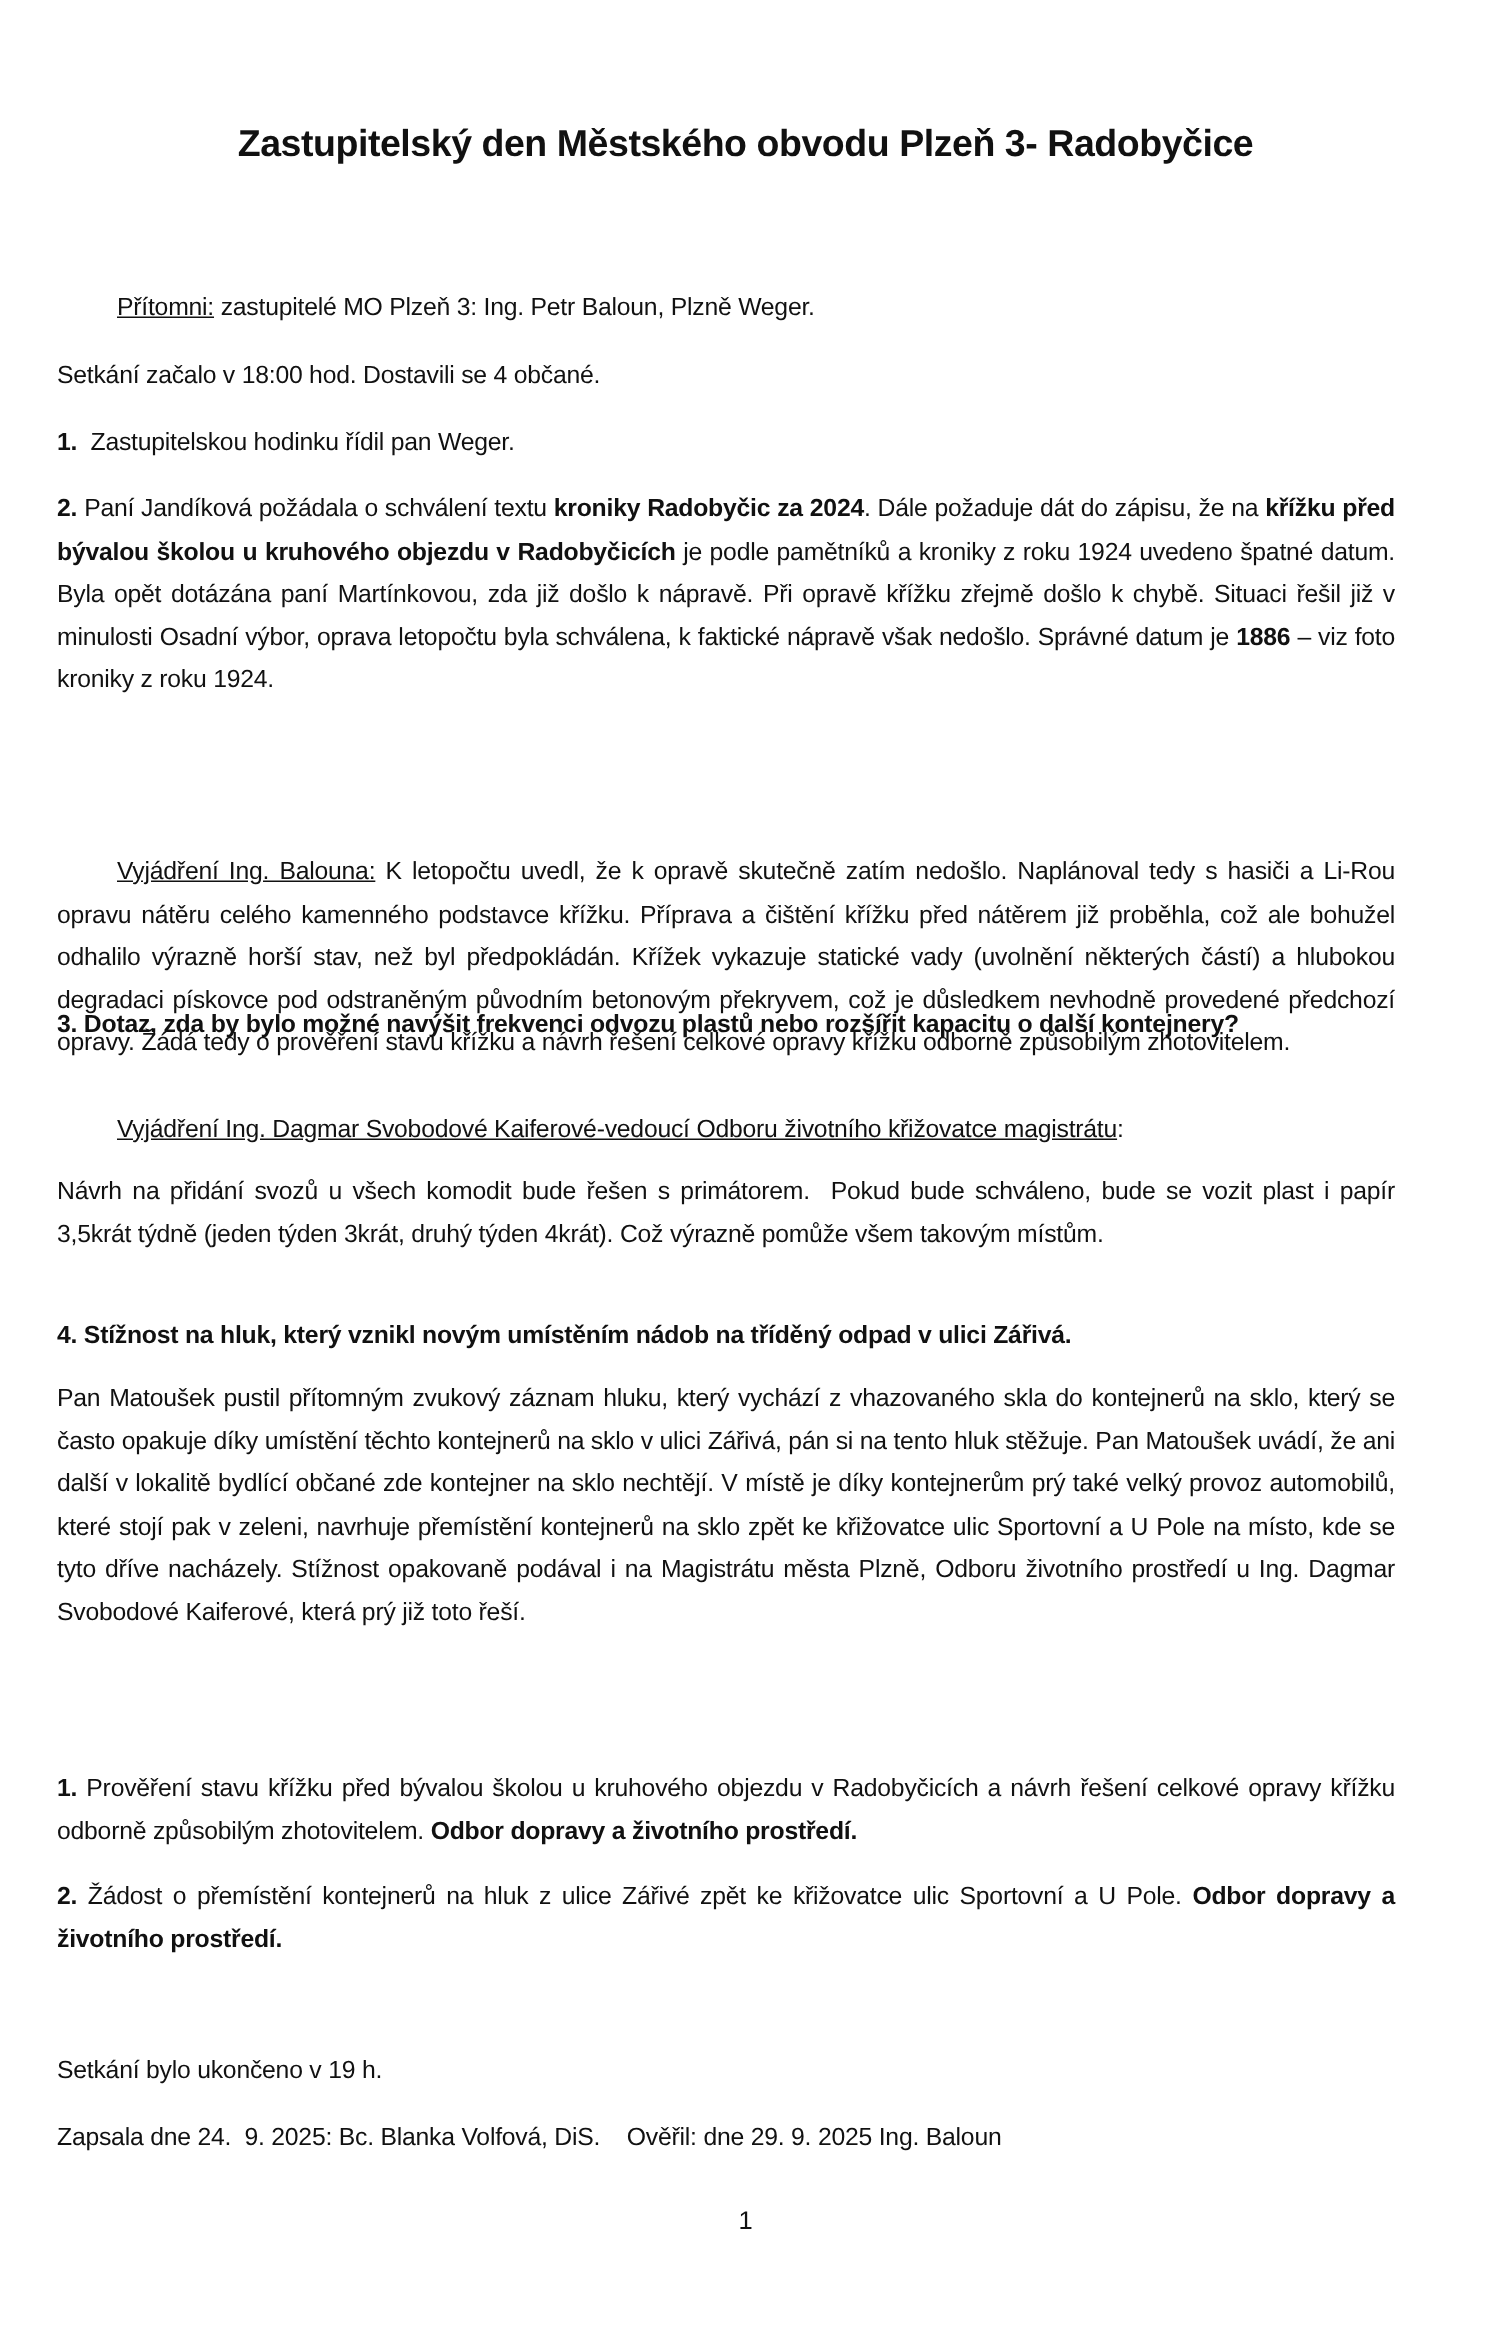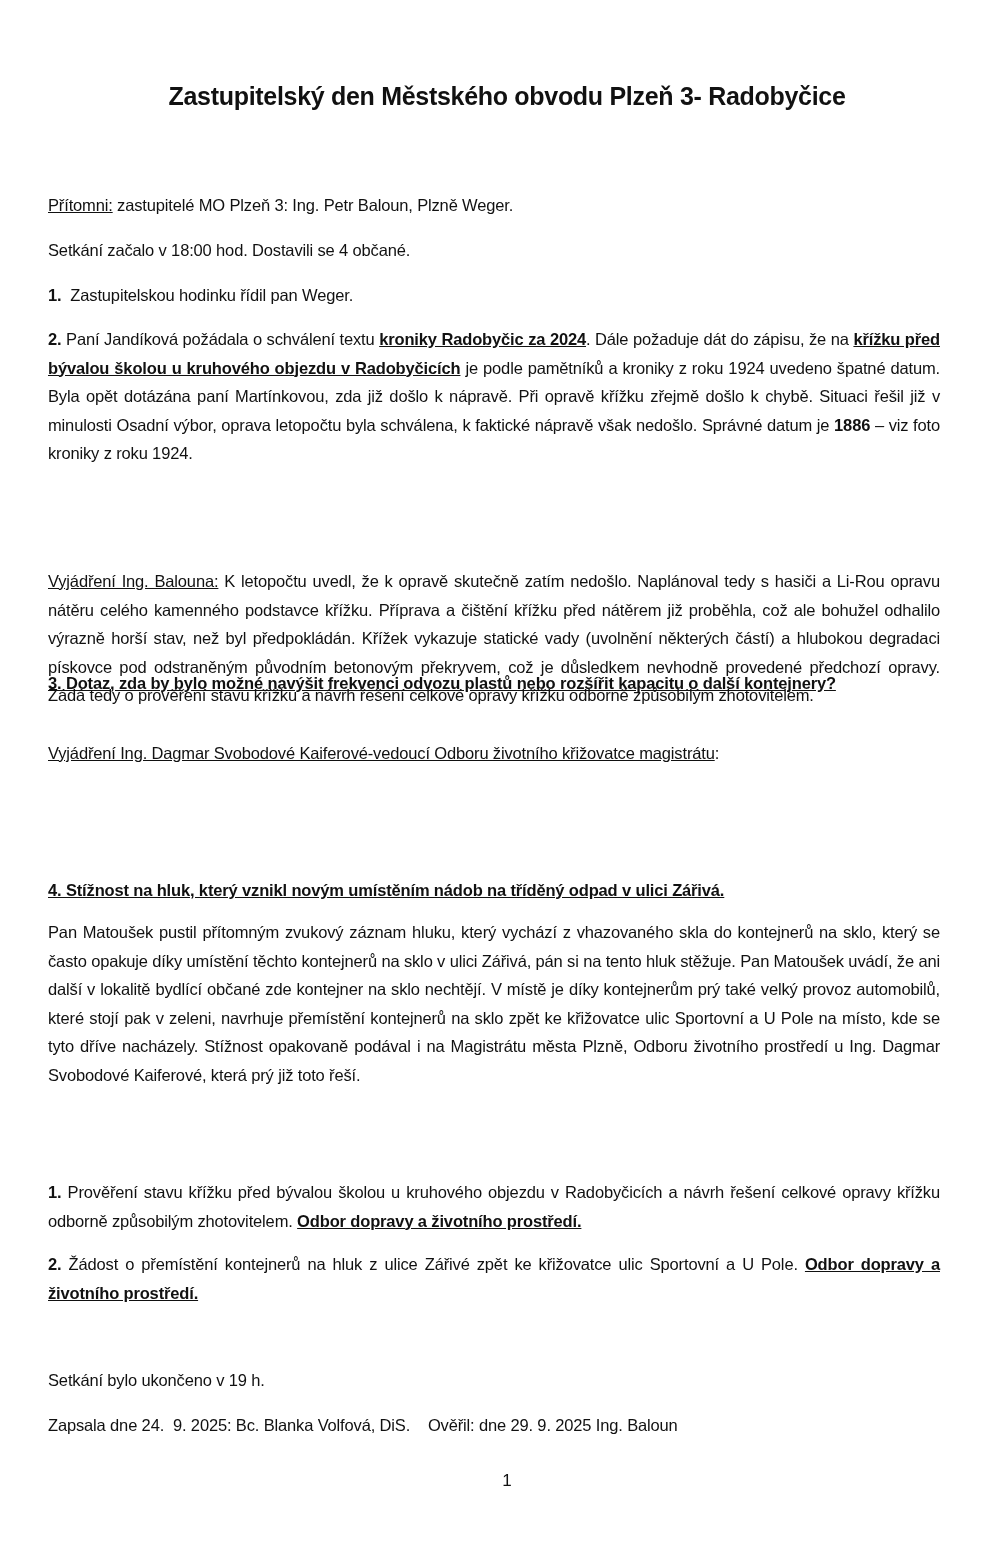--- a/index.html
+++ b/index.html
@@ -1,28 +1,28 @@
 <!DOCTYPE html>
 <html><head>
 <meta charset="utf-8">
 <style>
   html, body { margin: 0; padding: 0; background: #ffffff; }
   body { width: 994px; height: 1553px; position: relative; overflow: hidden;
          font-family: "Liberation Sans", "DejaVu Sans", sans-serif; color: #111; }
-  .page { position: absolute; left: 10px; top: 0; width: 897px; height: 1553px; }
+  .page { position: absolute; left: 0; top: 0; width: 897px; height: 1553px; }
   .title { position: absolute; left: 0; width: 994px; text-align: center; font-weight: bold;
            font-size: 25px; letter-spacing: -0.3px; }
   .t1 { top: 82px; }
   .t2 { top: 140px; }
   .p { position: absolute; left: 38px; width: 892px; font-size: 16.5px; line-height: 28.5px;
        text-align: justify; letter-spacing: -0.15px; }
   .p.nojust { text-align: left; }
-  .u { text-decoration: underline; }
+  .u { text-decoration: underline; margin-left: 40px; }
   .b { font-weight: bold; }
-  .bu { font-weight: bold; text-decoration: underline; }
+  .bu { font-weight: bold; }
   .pagenum { position: absolute; left: 0; width: 994px; top: 1471px; text-align: center; font-size: 17px; }
 </style>
 </head>
 <body>
 
 <div class="page">
 
   <div class="title t1">Zastupitelský den Městského obvodu Plzeň 3- Radobyčice</div>
 
   <div class="p nojust" style="top:191px;">
@@ -42,20 +42,21 @@
   <div class="p" style="top:567px;">
     <span class="u">Vyjádření Ing. Balouna:</span><span> K letopočtu uvedl, že k opravě skutečně zatím nedošlo. Naplánoval tedy s hasiči a Li-Rou opravu nátěru celého kamenného podstavce křížku. Příprava a čištění křížku před nátěrem již proběhla, což ale bohužel odhalilo výrazně horší stav, než byl předpokládán. Křížek vykazuje statické vady (uvolnění některých částí) a hlubokou degradaci pískovce pod odstraněným původním betonovým překryvem, což je důsledkem nevhodně provedené předchozí opravy. Žádá tedy o prověření stavu křížku a návrh řešení celkové opravy křížku odborně způsobilým zhotovitelem.</span>
   </div>
 
   <div class="p bu" style="top:669px;">3. Dotaz, zda by bylo možné navýšit frekvenci odvozu plastů nebo rozšířit kapacitu o další kontejnery?</div>
 
   <div class="p nojust" style="top:739px;">
     <span class="u">Vyjádření Ing. Dagmar Svobodové Kaiferové-vedoucí Odboru životního křižovatce magistrátu</span><span>:</span>
   </div>
 
+  <div class="p" style="top:780px; white-space:pre-wrap;">Návrh na přidání svozů u všech komodit bude řešen s primátorem.  Pokud bude schváleno, bude se vozit plast i papír 3,5krát týdně (jeden týden 3krát, druhý týden 4krát). Což výrazně pomůže všem takovým místům.</div>
 
   <div class="p nojust bu" style="top:876px;">4. Stížnost na hluk, který vznikl novým umístěním nádob na tříděný odpad v ulici Zářivá.</div>
 
   <div class="p" style="top:918px;">Pan Matoušek pustil přítomným zvukový záznam hluku, který vychází z vhazovaného skla do kontejnerů na sklo, který se často opakuje díky umístění těchto kontejnerů na sklo v ulici Zářivá, pán si na tento hluk stěžuje. Pan Matoušek uvádí, že ani další v lokalitě bydlící občané zde kontejner na sklo nechtějí. V místě je díky kontejnerům prý také velký provoz automobilů, které stojí pak v zeleni, navrhuje přemístění kontejnerů na sklo zpět ke křižovatce ulic Sportovní a U Pole na místo, kde se tyto dříve nacházely. Stížnost opakovaně podával i na Magistrátu města Plzně, Odboru životního prostředí u Ing. Dagmar Svobodové Kaiferové, která prý již toto řeší.</div>
 
 
   <div class="p" style="top:1178px;">
     <span class="b">1.</span><span> Prověření stavu křížku před bývalou školou u kruhového objezdu v Radobyčicích a návrh řešení celkové opravy křížku odborně způsobilým zhotovitelem. </span><span class="bu">Odbor dopravy a životního prostředí.</span>
   </div>
 

